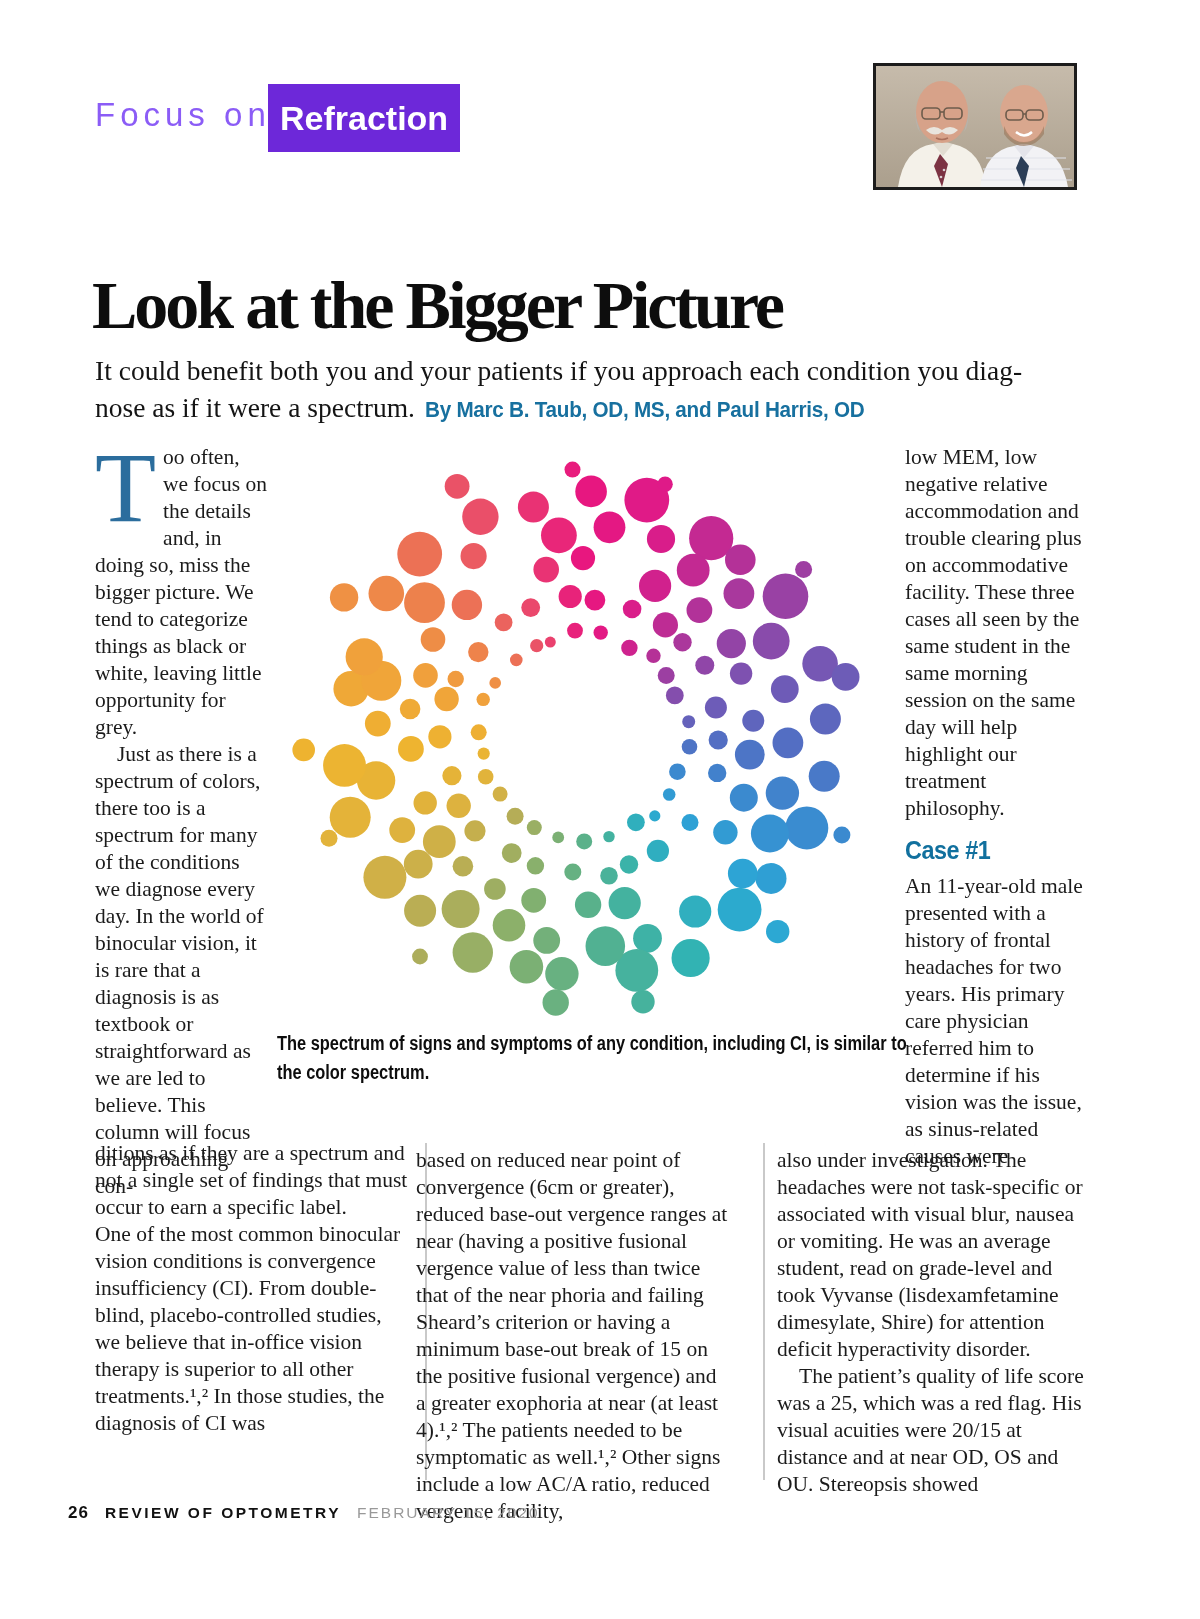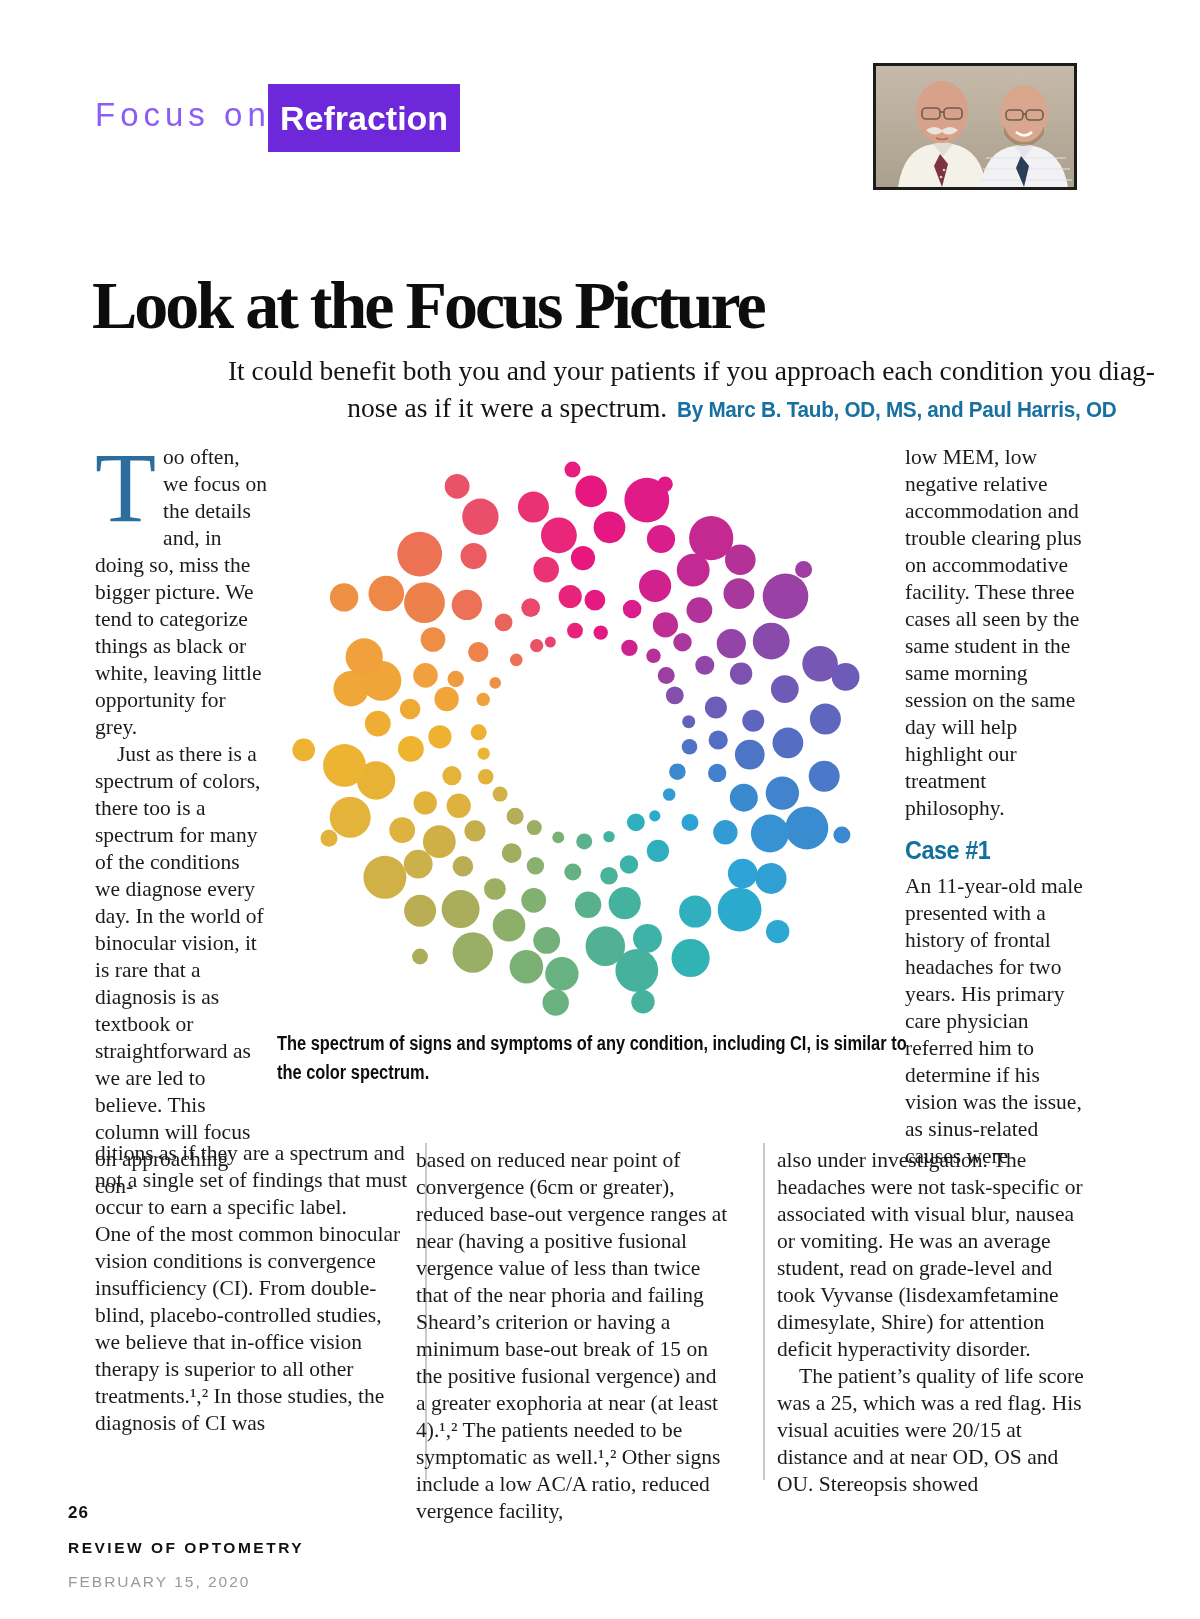--- a/index.html
+++ b/index.html
@@ -12,21 +12,21 @@
     font-size:33px;letter-spacing:5px;color:#8b5cf6;font-weight:400;}
   .kicker-badge{left:268px;top:84px;height:68px;background:#6d28d9;color:#fff;
     font-family:"Liberation Sans",sans-serif;font-weight:bold;font-size:34px;
     display:flex;align-items:center;padding:0 12px;}
   .photo-frame{left:873px;top:63px;width:204px;height:127px;border:3px solid #1c1c1c;
     box-sizing:border-box;background:#bdb2a0;overflow:hidden;}
 
   
   .headline{left:92px;top:268px;width:1030px;font-weight:bold;font-size:68px;
     letter-spacing:-3px;color:#0d0d0d;line-height:74px;}
-  .deck{left:95px;top:352px;width:1060px;font-size:27.5px;line-height:37px;color:#141414;text-align:right;}
+  .deck{left:95px;top:352px;width:1060px;font-size:27.5px;line-height:37px;color:#141414;}
   .deck-line{white-space:nowrap;}
   .byline{display:inline-block;transform:scaleX(0.92);transform-origin:left bottom;
     font-family:"Liberation Sans",sans-serif;font-weight:bold;font-size:22.5px;
     color:#17709f;margin-left:10px;letter-spacing:-0.3px;}
 
   
   .serif{font-size:21.5px;line-height:27px;color:#1b1b1b;text-align:left;}
   .ncol-left{left:95px;top:444px;width:172px;}
   .ncol-right{left:905px;top:444px;width:186px;}
   .dropcap{float:left;font-size:100px;line-height:80px;color:#2b6d9d;
@@ -47,21 +47,21 @@
   .bcol{top:1147px;width:312px;}
   .bcol1{left:95px;top:1140px;width:315px;}
   .bcol2{left:416px;}
   .bcol3{left:777px;}
   .vrule{top:1143px;width:2px;height:337px;background:#c9c9c9;}
   .vrule1{left:425px;}
   .vrule2{left:763px;}
 
   
   .footer{left:68px;top:1503px;display:flex;align-items:baseline;gap:16px;
-    font-family:"Liberation Sans",sans-serif;flex-direction:column;}
+    font-family:"Liberation Sans",sans-serif;}
   .page-num{font-weight:bold;font-size:17px;letter-spacing:1px;color:#111;}
   .pub-name{font-weight:bold;font-size:15.5px;letter-spacing:2.5px;color:#111;}
   .pub-date{font-size:15.5px;letter-spacing:2px;color:#999;}
 
   p{margin:0 0 0 0;}
 </style>
 </head>
 <body>
 
 <div class="abs kicker-prefix">Focus on</div>
@@ -103,21 +103,21 @@
       <ellipse cx="148" cy="48" rx="24" ry="29" fill="#d9a78e"></ellipse>
       <path d="M128 60 Q134 76 148 76 Q162 76 168 60 L168 68 Q160 80 148 80 Q136 80 128 68 Z" fill="#9a7a5d" opacity="0.65"></path>
       <rect x="130" y="44" width="17" height="10" rx="4" fill="none" stroke="#6d5c4c" stroke-width="1.6"></rect>
       <rect x="150" y="44" width="17" height="10" rx="4" fill="none" stroke="#6d5c4c" stroke-width="1.6"></rect>
       <line x1="147" y1="48" x2="150" y2="48" stroke="#6d5c4c" stroke-width="1.6"></line>
       <path d="M140 66 Q148 73 156 66" fill="none" stroke="#fff" stroke-width="2.4"></path>
     </g>
   </svg>
 </div>
 
-<h1 class="abs headline" style="margin:0;">Look at the Focus Picture</h1>
+<h1 class="abs headline" style="margin:0;">Look at the Bigger Picture</h1>
 <div class="abs deck">
   <div class="deck-line">It could benefit both you and your patients if you approach each condition you diag-</div>
   <div class="deck-line">
     <span>nose as if it were a spectrum.</span><span class="byline">By Marc B. Taub, OD, MS, and Paul Harris, OD</span>
   </div>
 </div>
 
 <div class="abs serif ncol-left">
   <p>
     <span class="dropcap">T</span><span>oo often, we focus on the details and, in doing so, miss the bigger picture. We tend to categorize things as black or white, leaving little opportunity for grey.</span>

